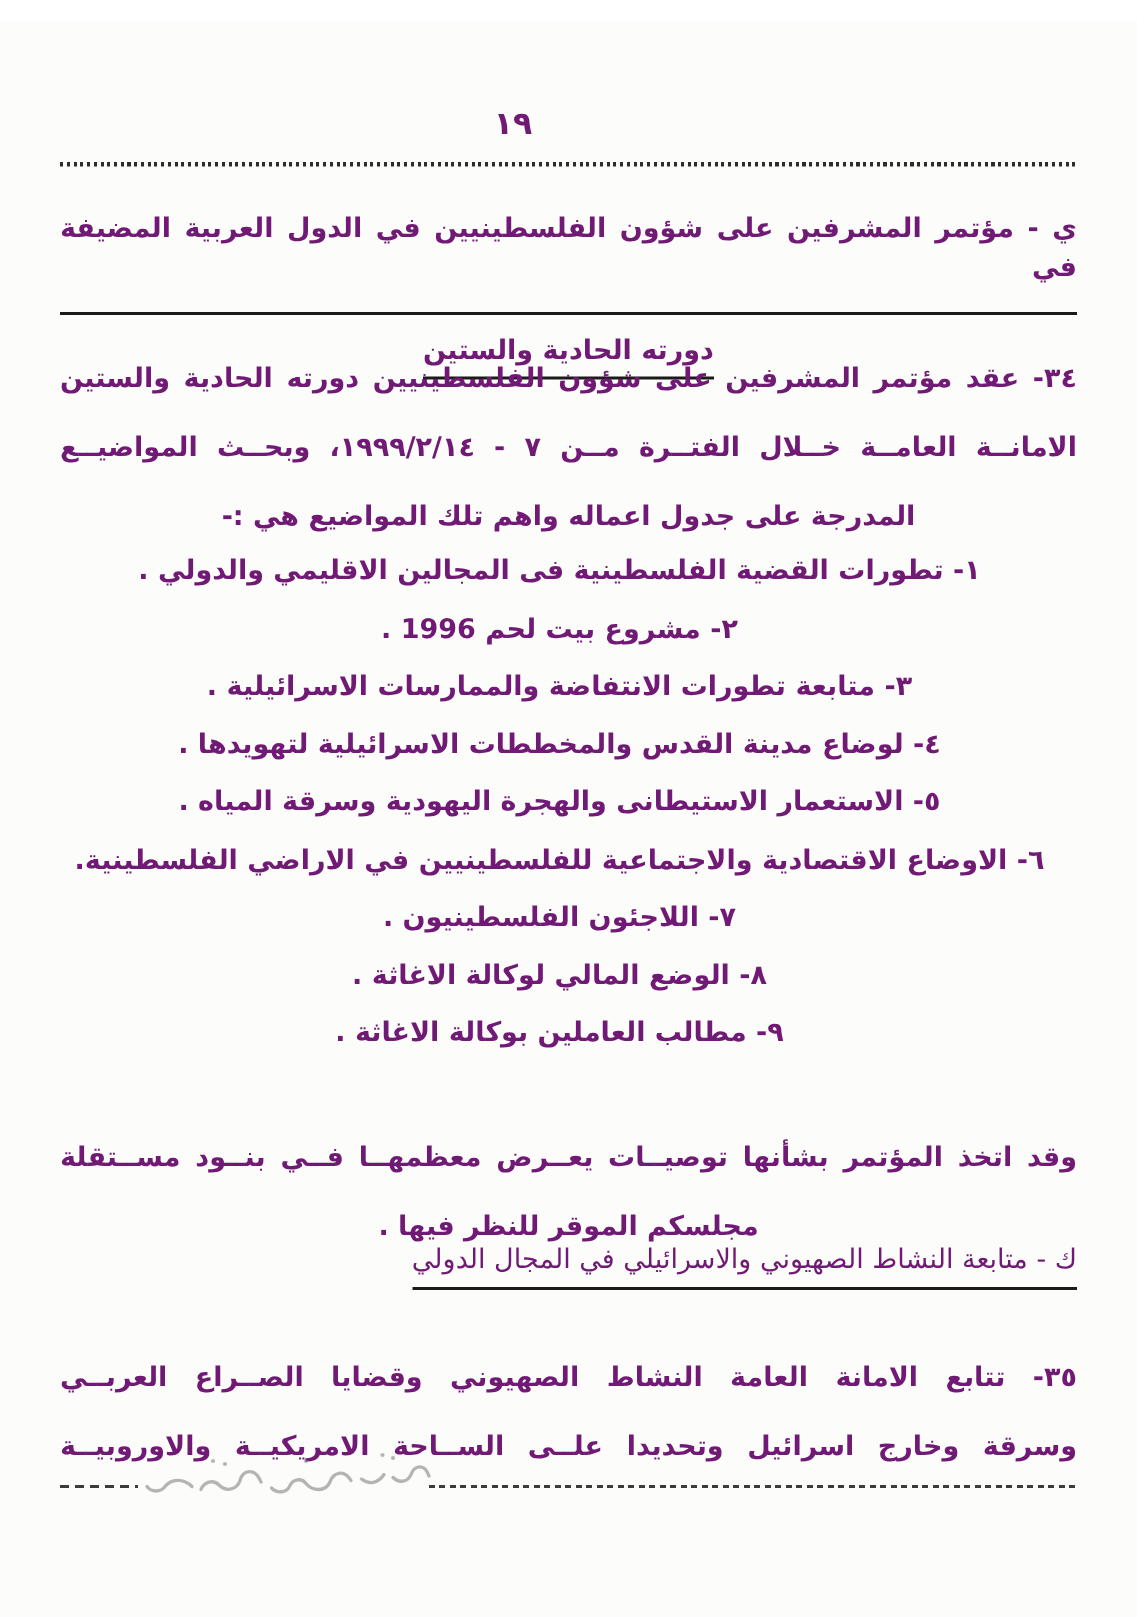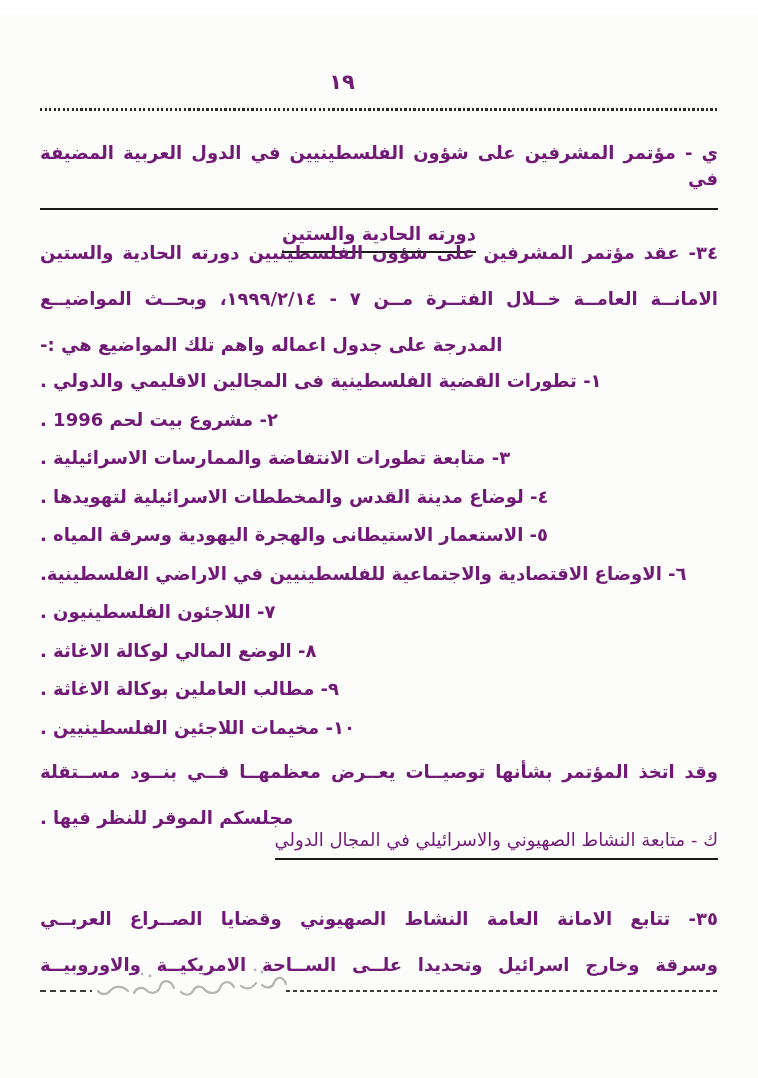--- a/index.html
+++ b/index.html
@@ -35,31 +35,31 @@
     line-height:26px; padding-bottom:16px;
     border-bottom:2px solid #1b1b1b;
   }
   .sec-y .l2wrap { margin-top:13px; text-align:center; }
   .sec-y .l2 { display:inline-block; padding-bottom:7px; border-bottom:2px solid #1b1b1b; }
 
   
   .para { font-size:18px; font-weight:700; }
   .pline { height:46px; line-height:46px; overflow:hidden; }
   .pline.just { text-align:justify; text-align-last:justify; }
-  .pline.start { text-align:left; }
+  .pline.start { text-align:center; }
 
   #para34 { top:216px; }
   #closing { top:735px; }
   #para35 { top:882px; }
 
   
   #agenda { top:348px; }
   .aitem {
     height:38.5px; line-height:38.5px; overflow:hidden;
-    text-align:left; padding-right:12px;
+    text-align:center; padding-right:12px;
     font-size:18px; font-weight:700;
   }
 
   
   #sec-k { top:815px; text-align:right; font-size:18px; font-weight:400; }
   #sec-k .l { display:inline-block; padding-bottom:8px; border-bottom:2px solid #1b1b1b; }
 
   
   .rule-b { top:976px; height:2px; }
   #rule-b-left {
@@ -103,21 +103,20 @@
   <div class="abs" id="agenda">
     <div class="aitem">١- تطورات القضية الفلسطينية فى المجالين الاقليمي والدولي .</div>
     <div class="aitem">٢- مشروع بيت لحم 1996 .</div>
     <div class="aitem">٣- متابعة تطورات الانتفاضة والممارسات الاسرائيلية .</div>
     <div class="aitem">٤- لوضاع مدينة القدس والمخططات الاسرائيلية لتهويدها .</div>
     <div class="aitem">٥- الاستعمار الاستيطانى والهجرة اليهودية وسرقة المياه .</div>
     <div class="aitem">٦- الاوضاع الاقتصادية والاجتماعية للفلسطينيين في الاراضي الفلسطينية.</div>
     <div class="aitem">٧- اللاجئون الفلسطينيون .</div>
     <div class="aitem">٨- الوضع المالي لوكالة الاغاثة .</div>
     <div class="aitem">٩- مطالب العاملين بوكالة الاغاثة .</div>
-    <div class="aitem">١٠- مخيمات اللاجئين الفلسطينيين .</div>
   </div>
 
   <div class="abs para" id="closing">
     <div class="pline just">وقد اتخذ المؤتمر بشأنها توصيــات يعــرض معظمهــا فــي بنــود مســتقلة علــى</div>
     <div class="pline start">مجلسكم الموقر للنظر فيها .</div>
   </div>
 
   <div class="abs" id="sec-k">
     <span class="l">ك - متابعة النشاط الصهيوني والاسرائيلي في المجال الدولي</span>
   </div>

